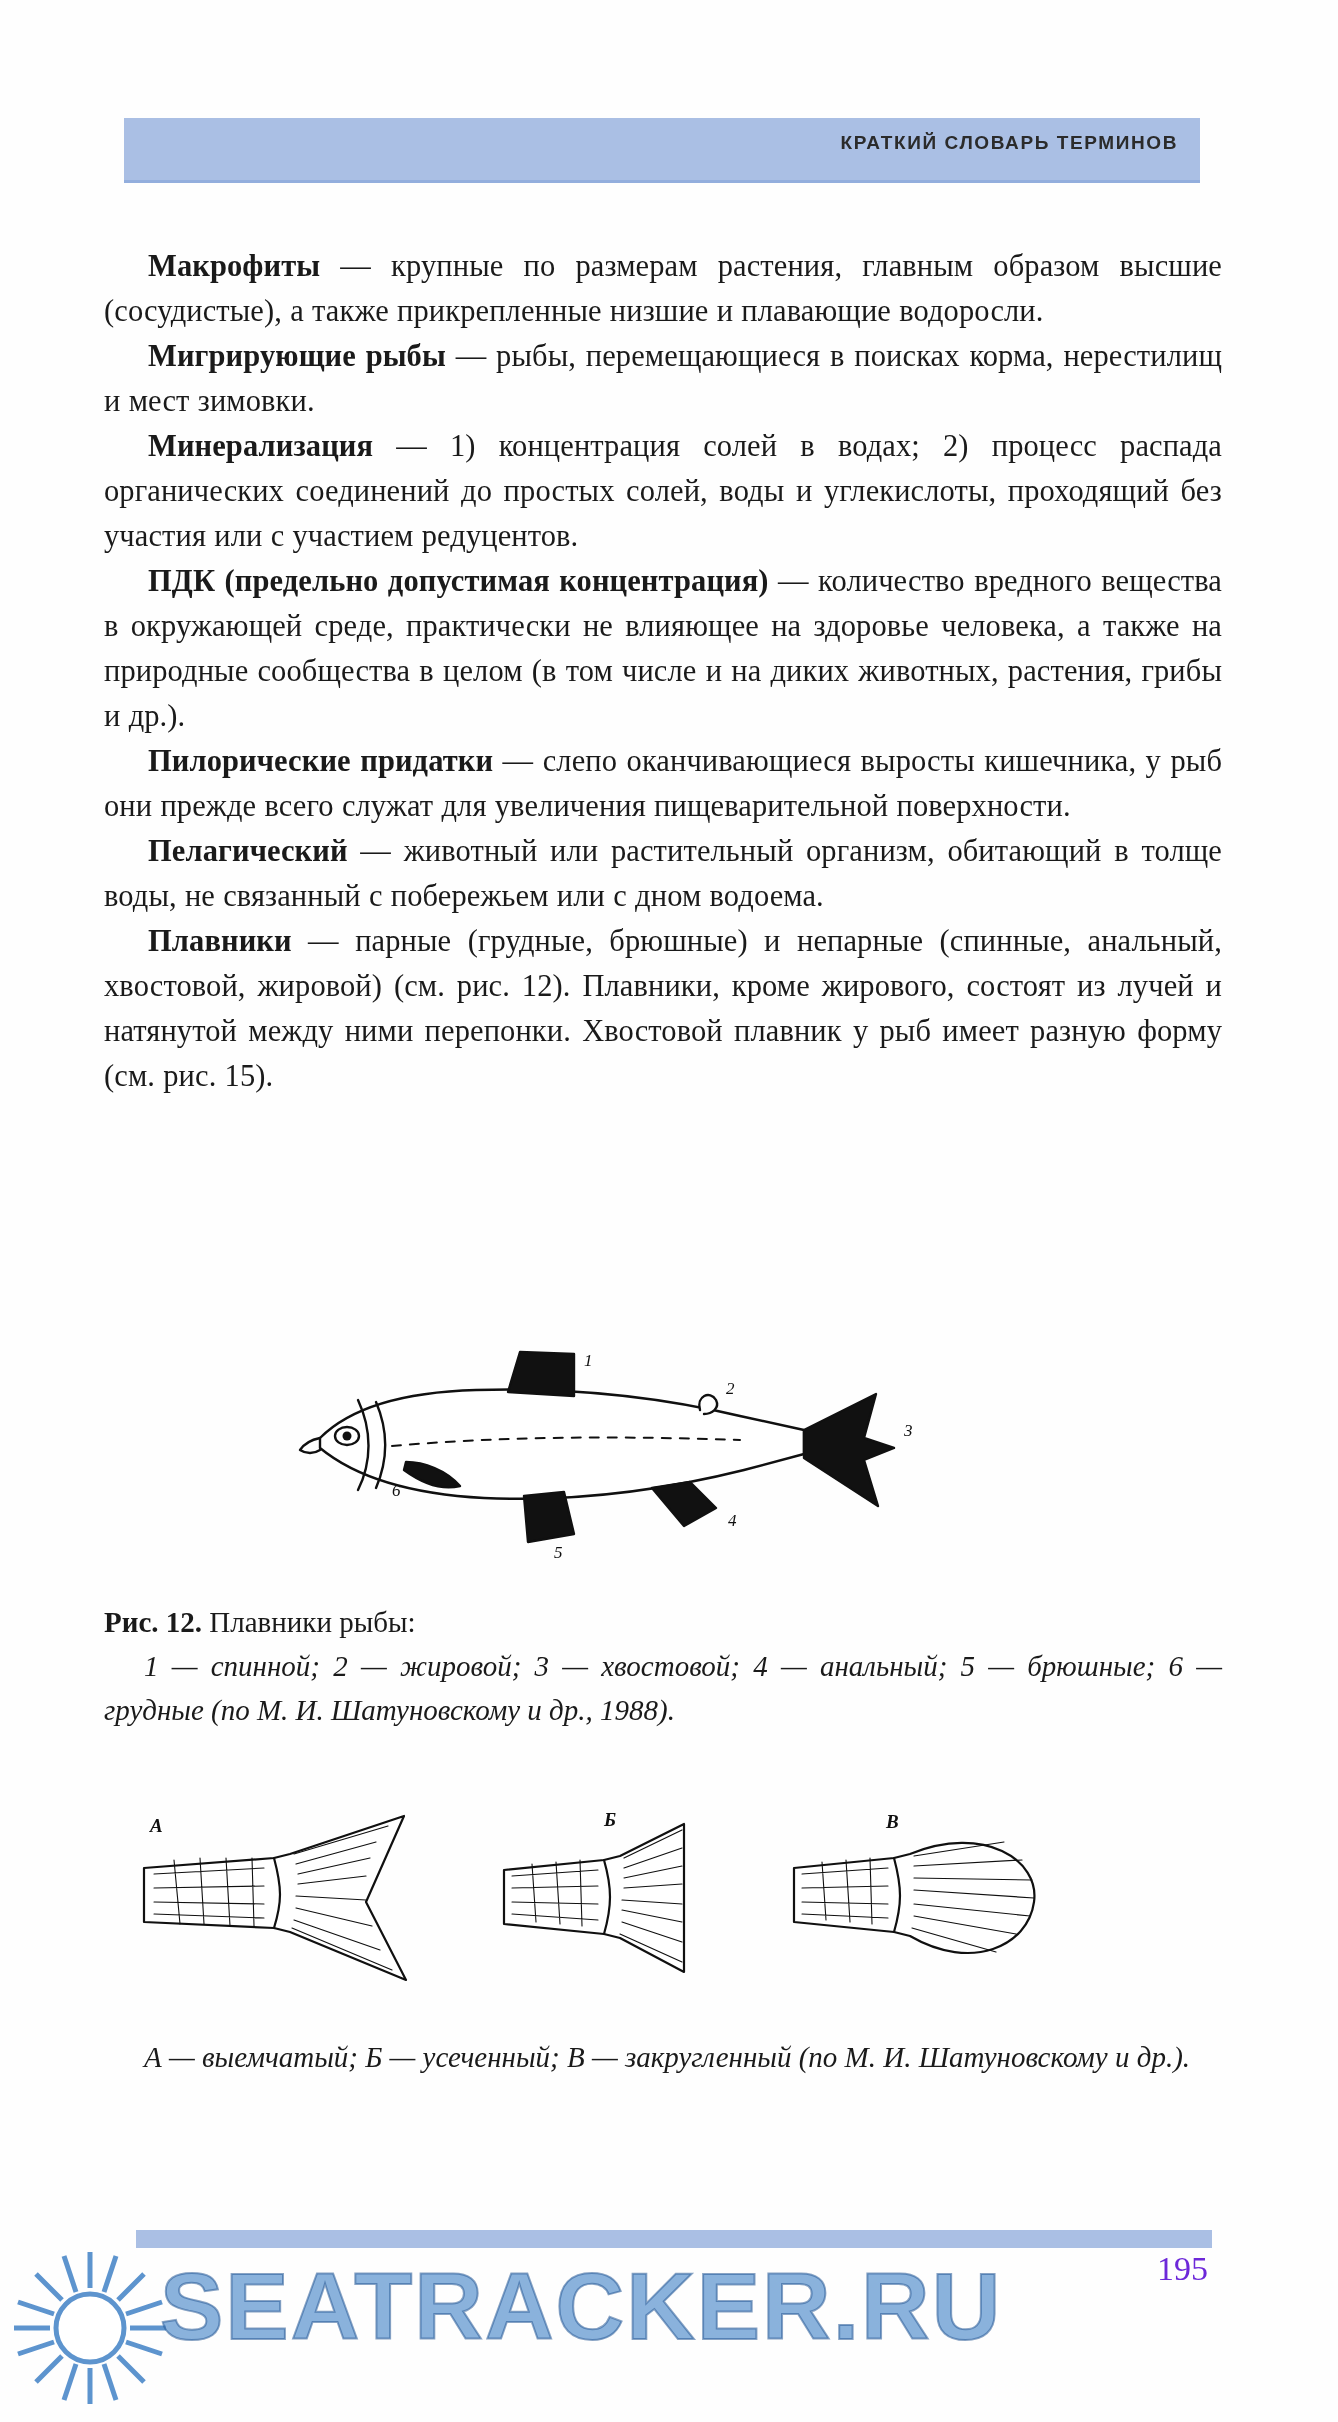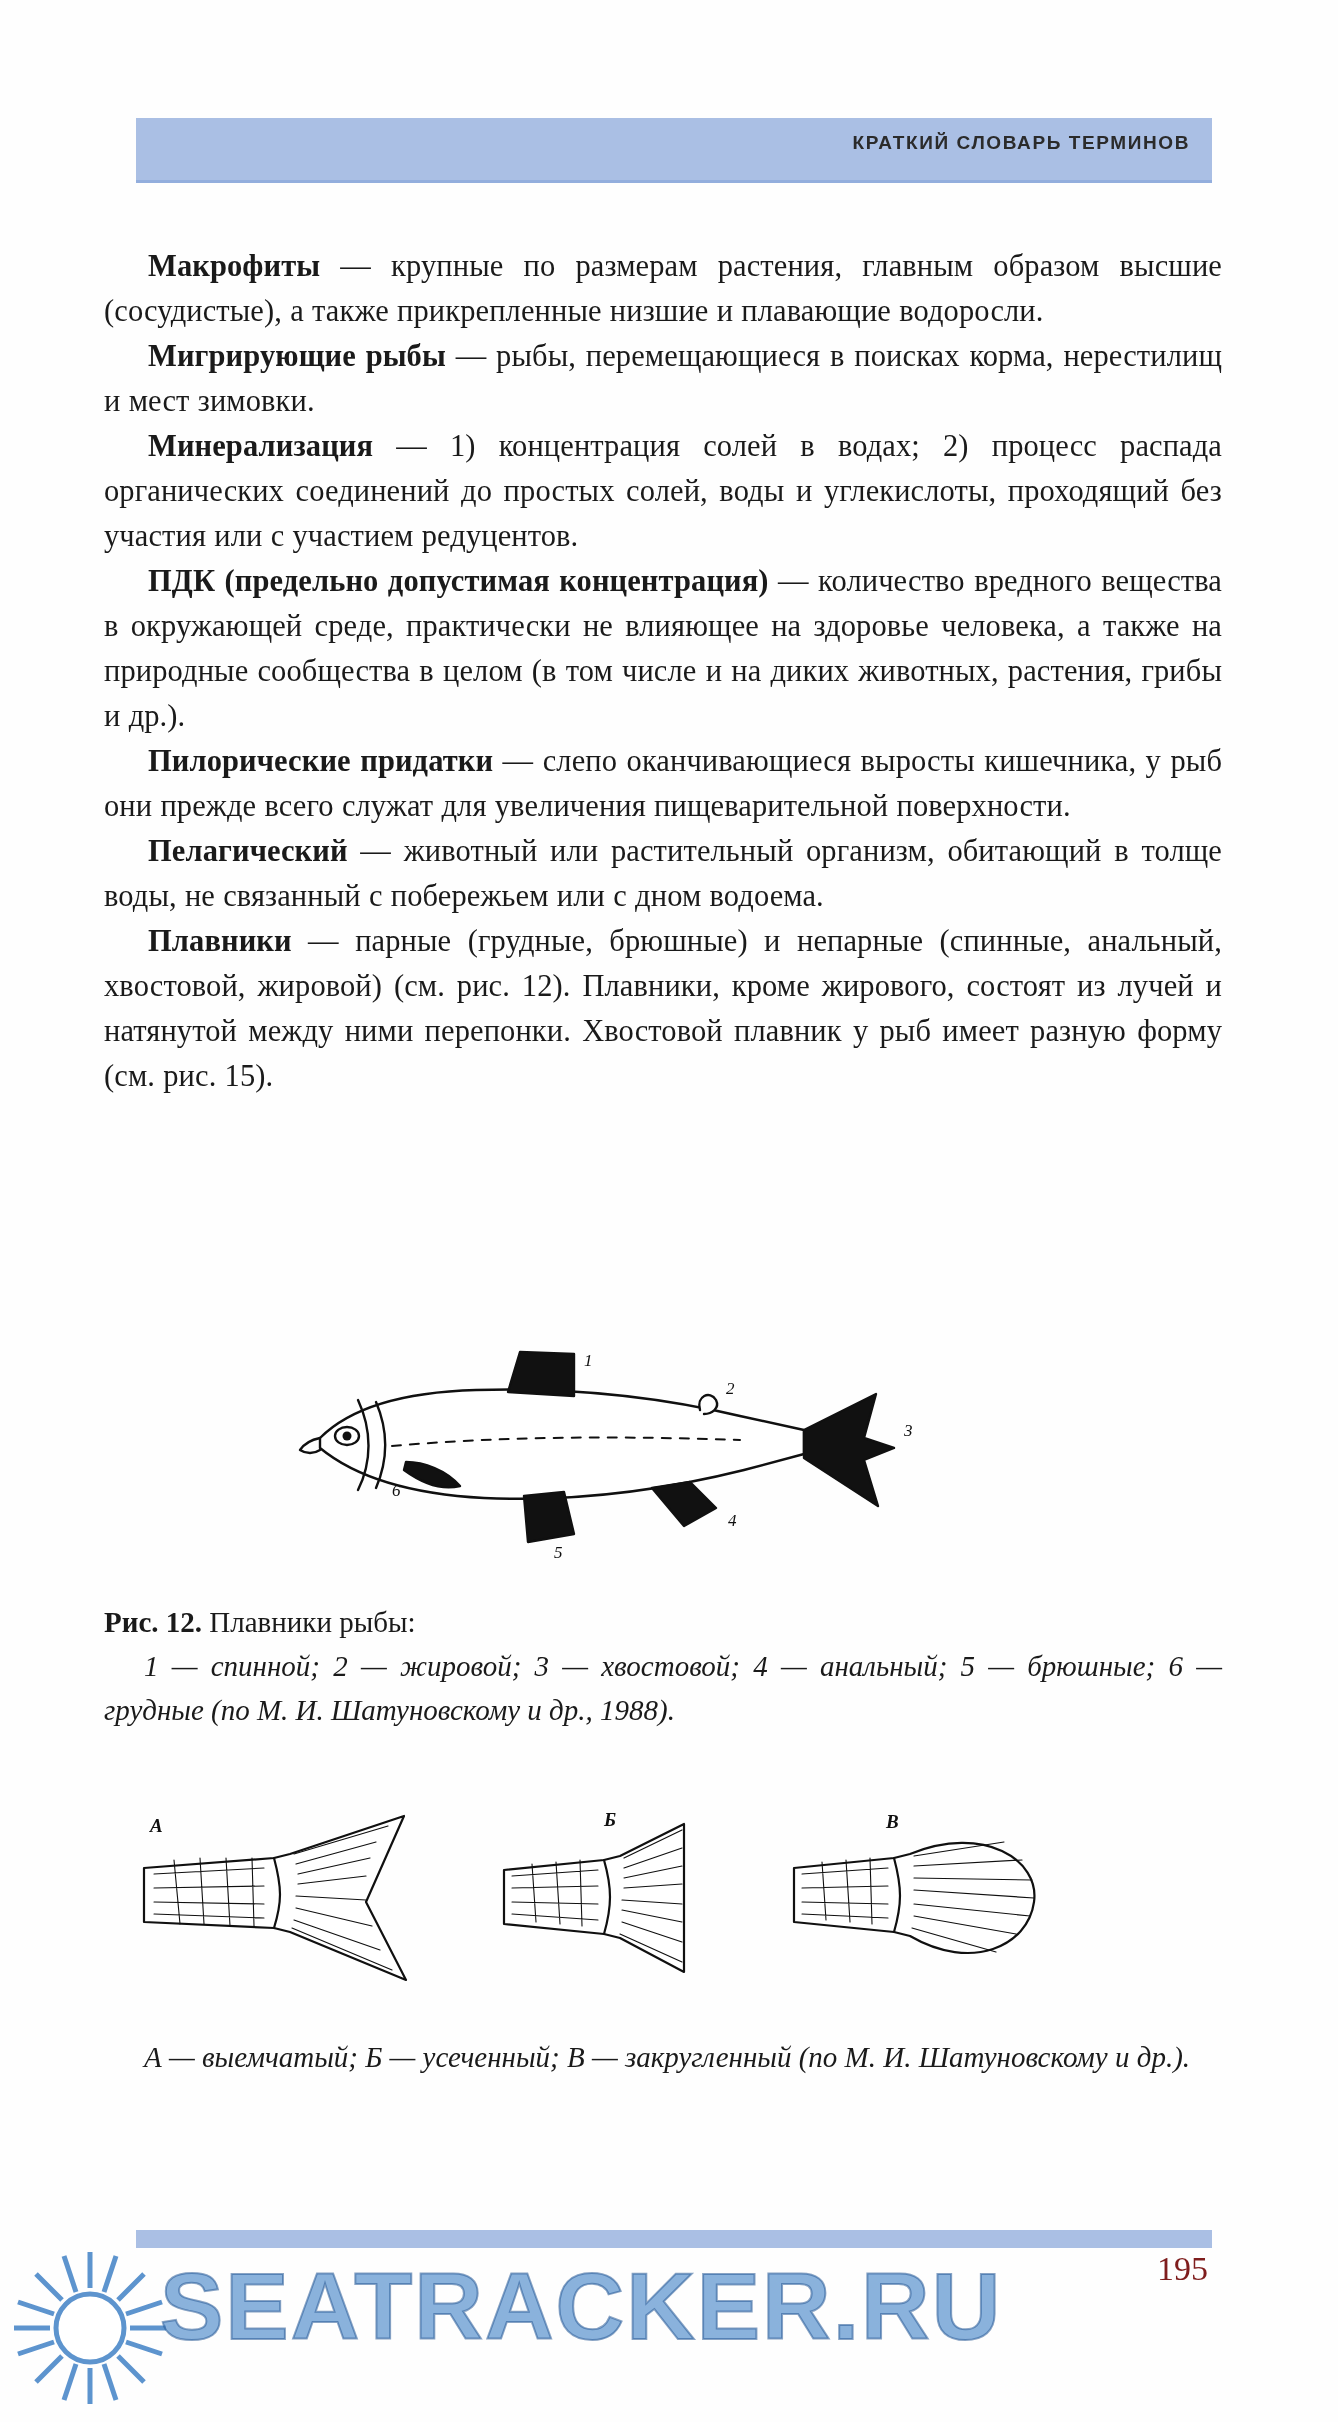--- a/index.html
+++ b/index.html
@@ -19,21 +19,21 @@
     position: absolute;
     left: 0; top: 0;
     width: 1338px;
     height: 2422px;
     background: #fefefe;
   }
 
   
   .header-band {
     position: absolute;
-    left: 136px;
+    left: 124px;
     top: 118px;
     width: 1076px;
     height: 62px;
     background: #aabfe4;
     border-bottom: 3px solid #93aedd;
   }
   .header-title {
     position: absolute;
     right: 22px;
     top: 14px;
@@ -116,21 +116,21 @@
     width: 1076px;
     height: 18px;
     background: #aabfe4;
   }
   .page-number {
     position: absolute;
     right: 130px;
     top: 2250px;
     font-size: 34px;
     font-family: "Liberation Serif", serif;
-    color: #7f1d1d;
+    color: #6d28d9;
   }
 
   
   .watermark {
     position: absolute;
     left: 0;
     top: 2230px;
     width: 1080px;
     height: 192px;
     pointer-events: none;

